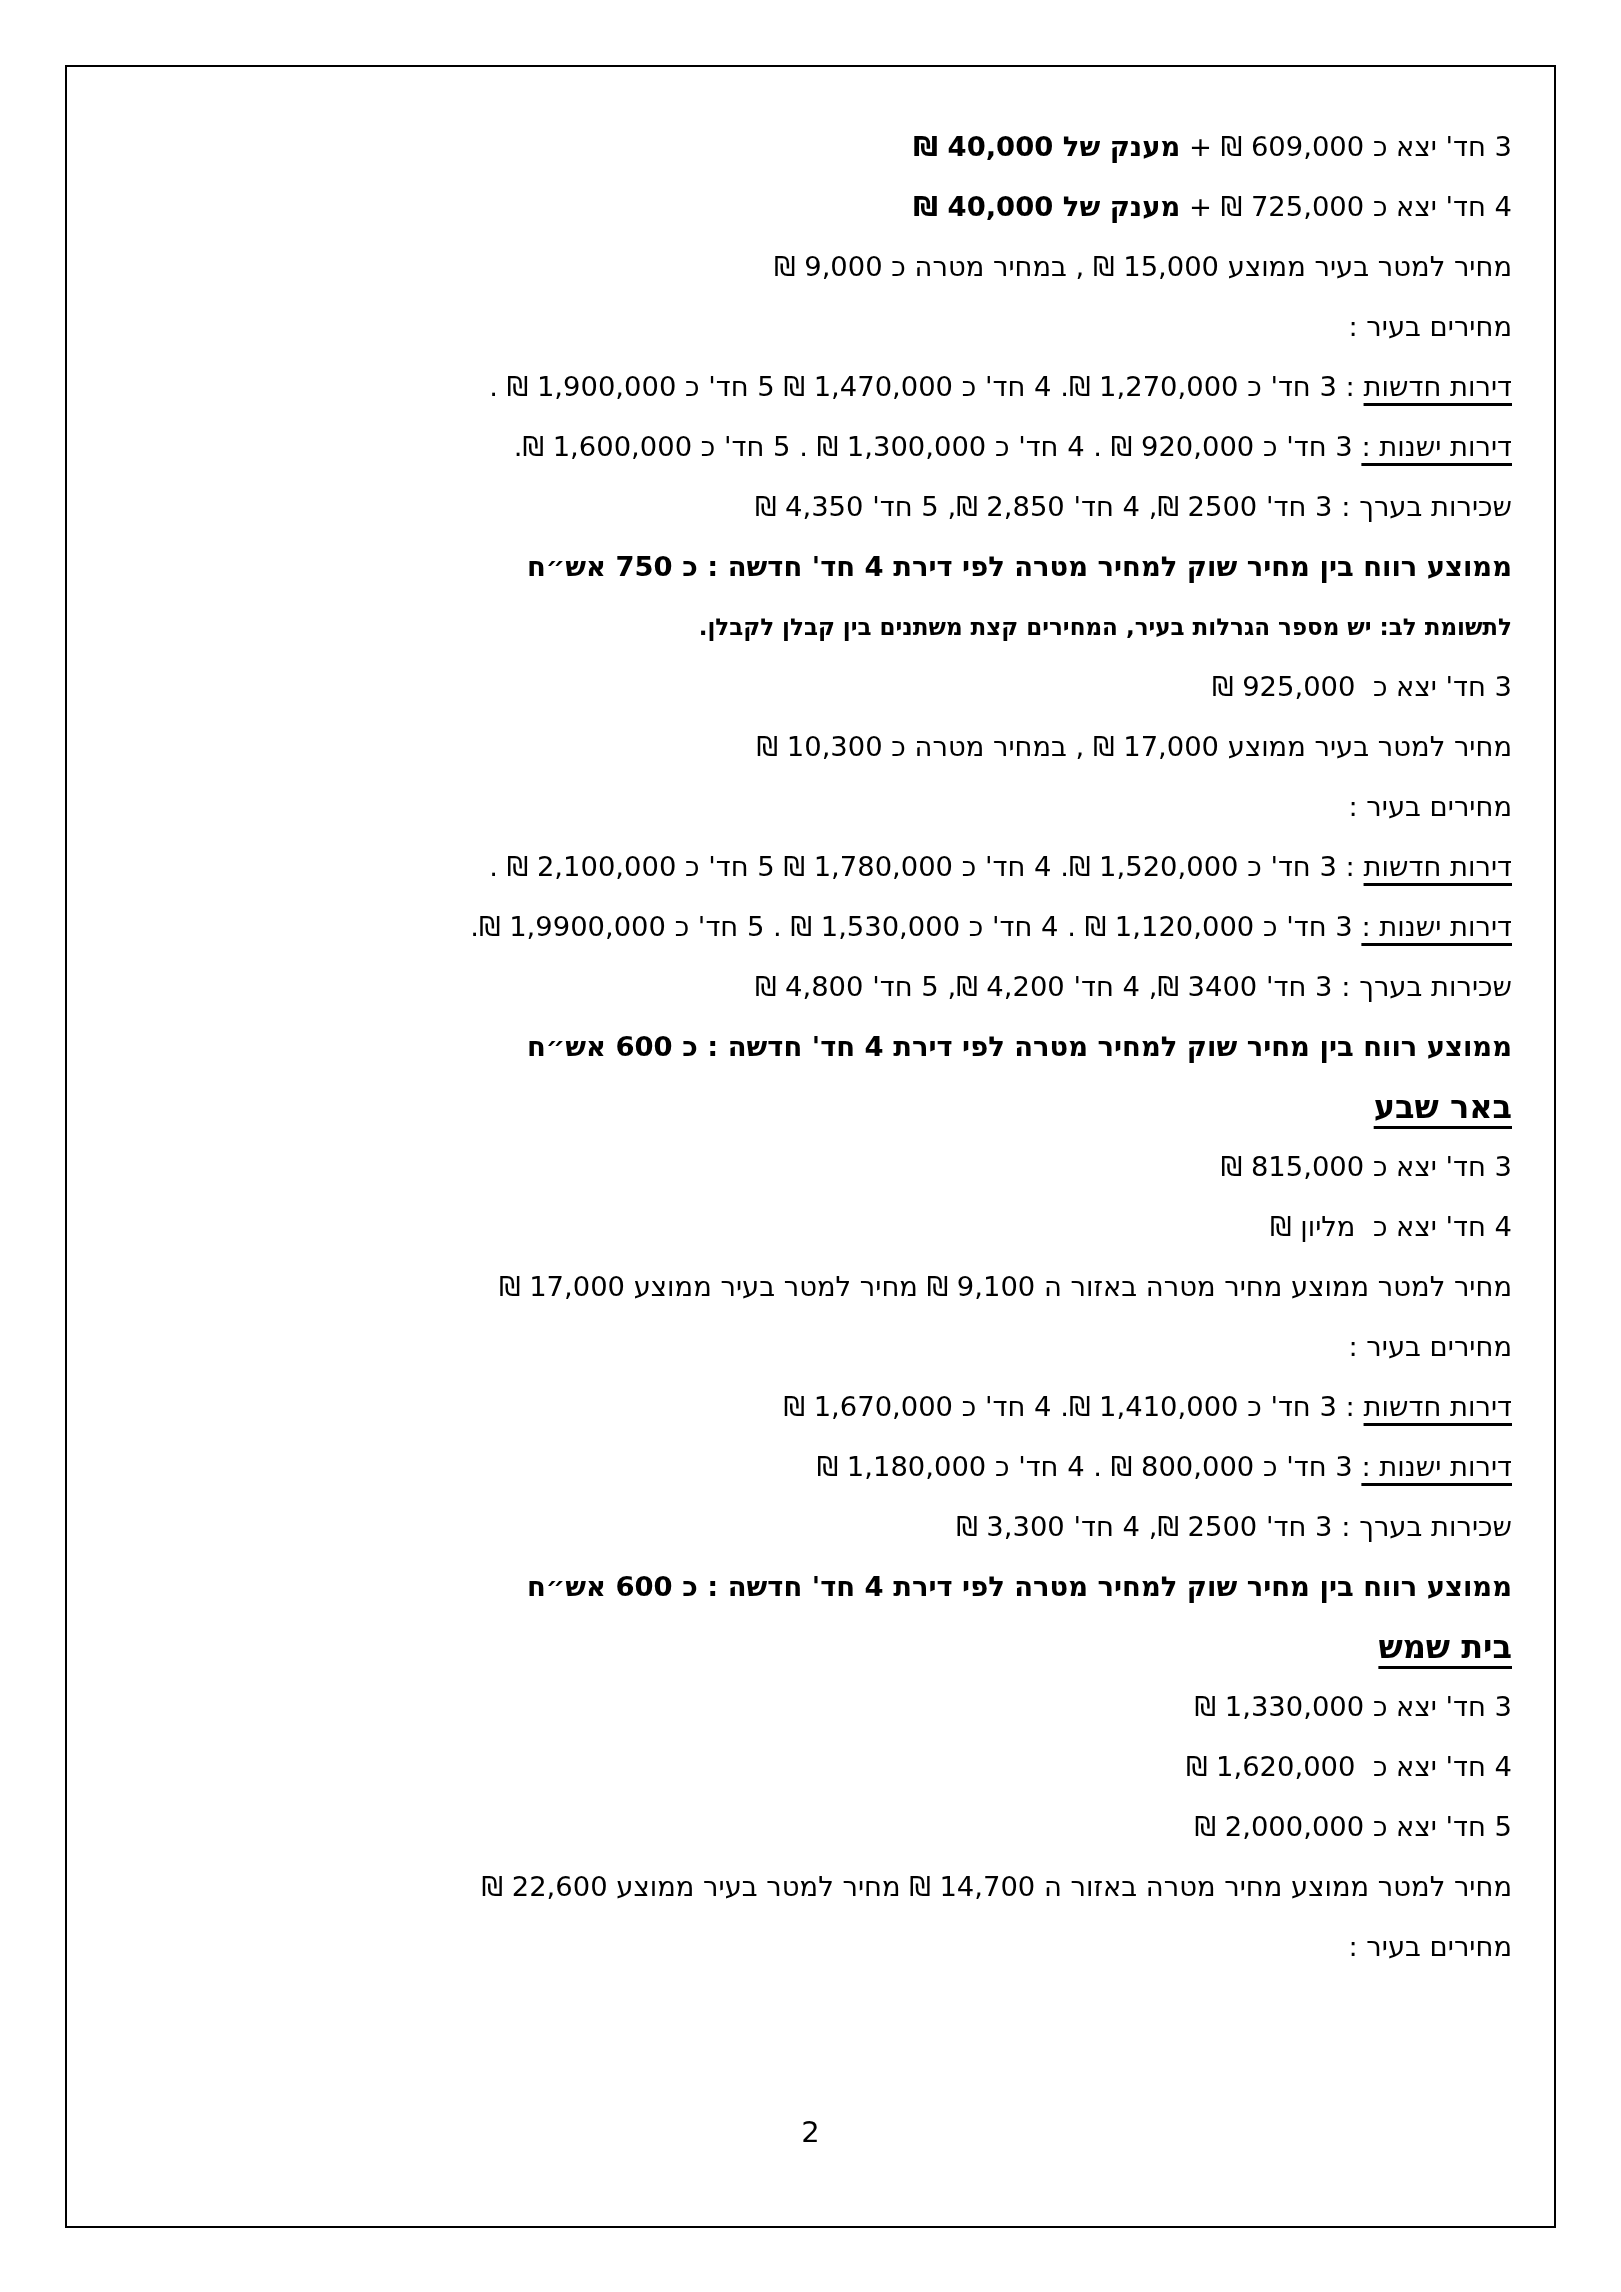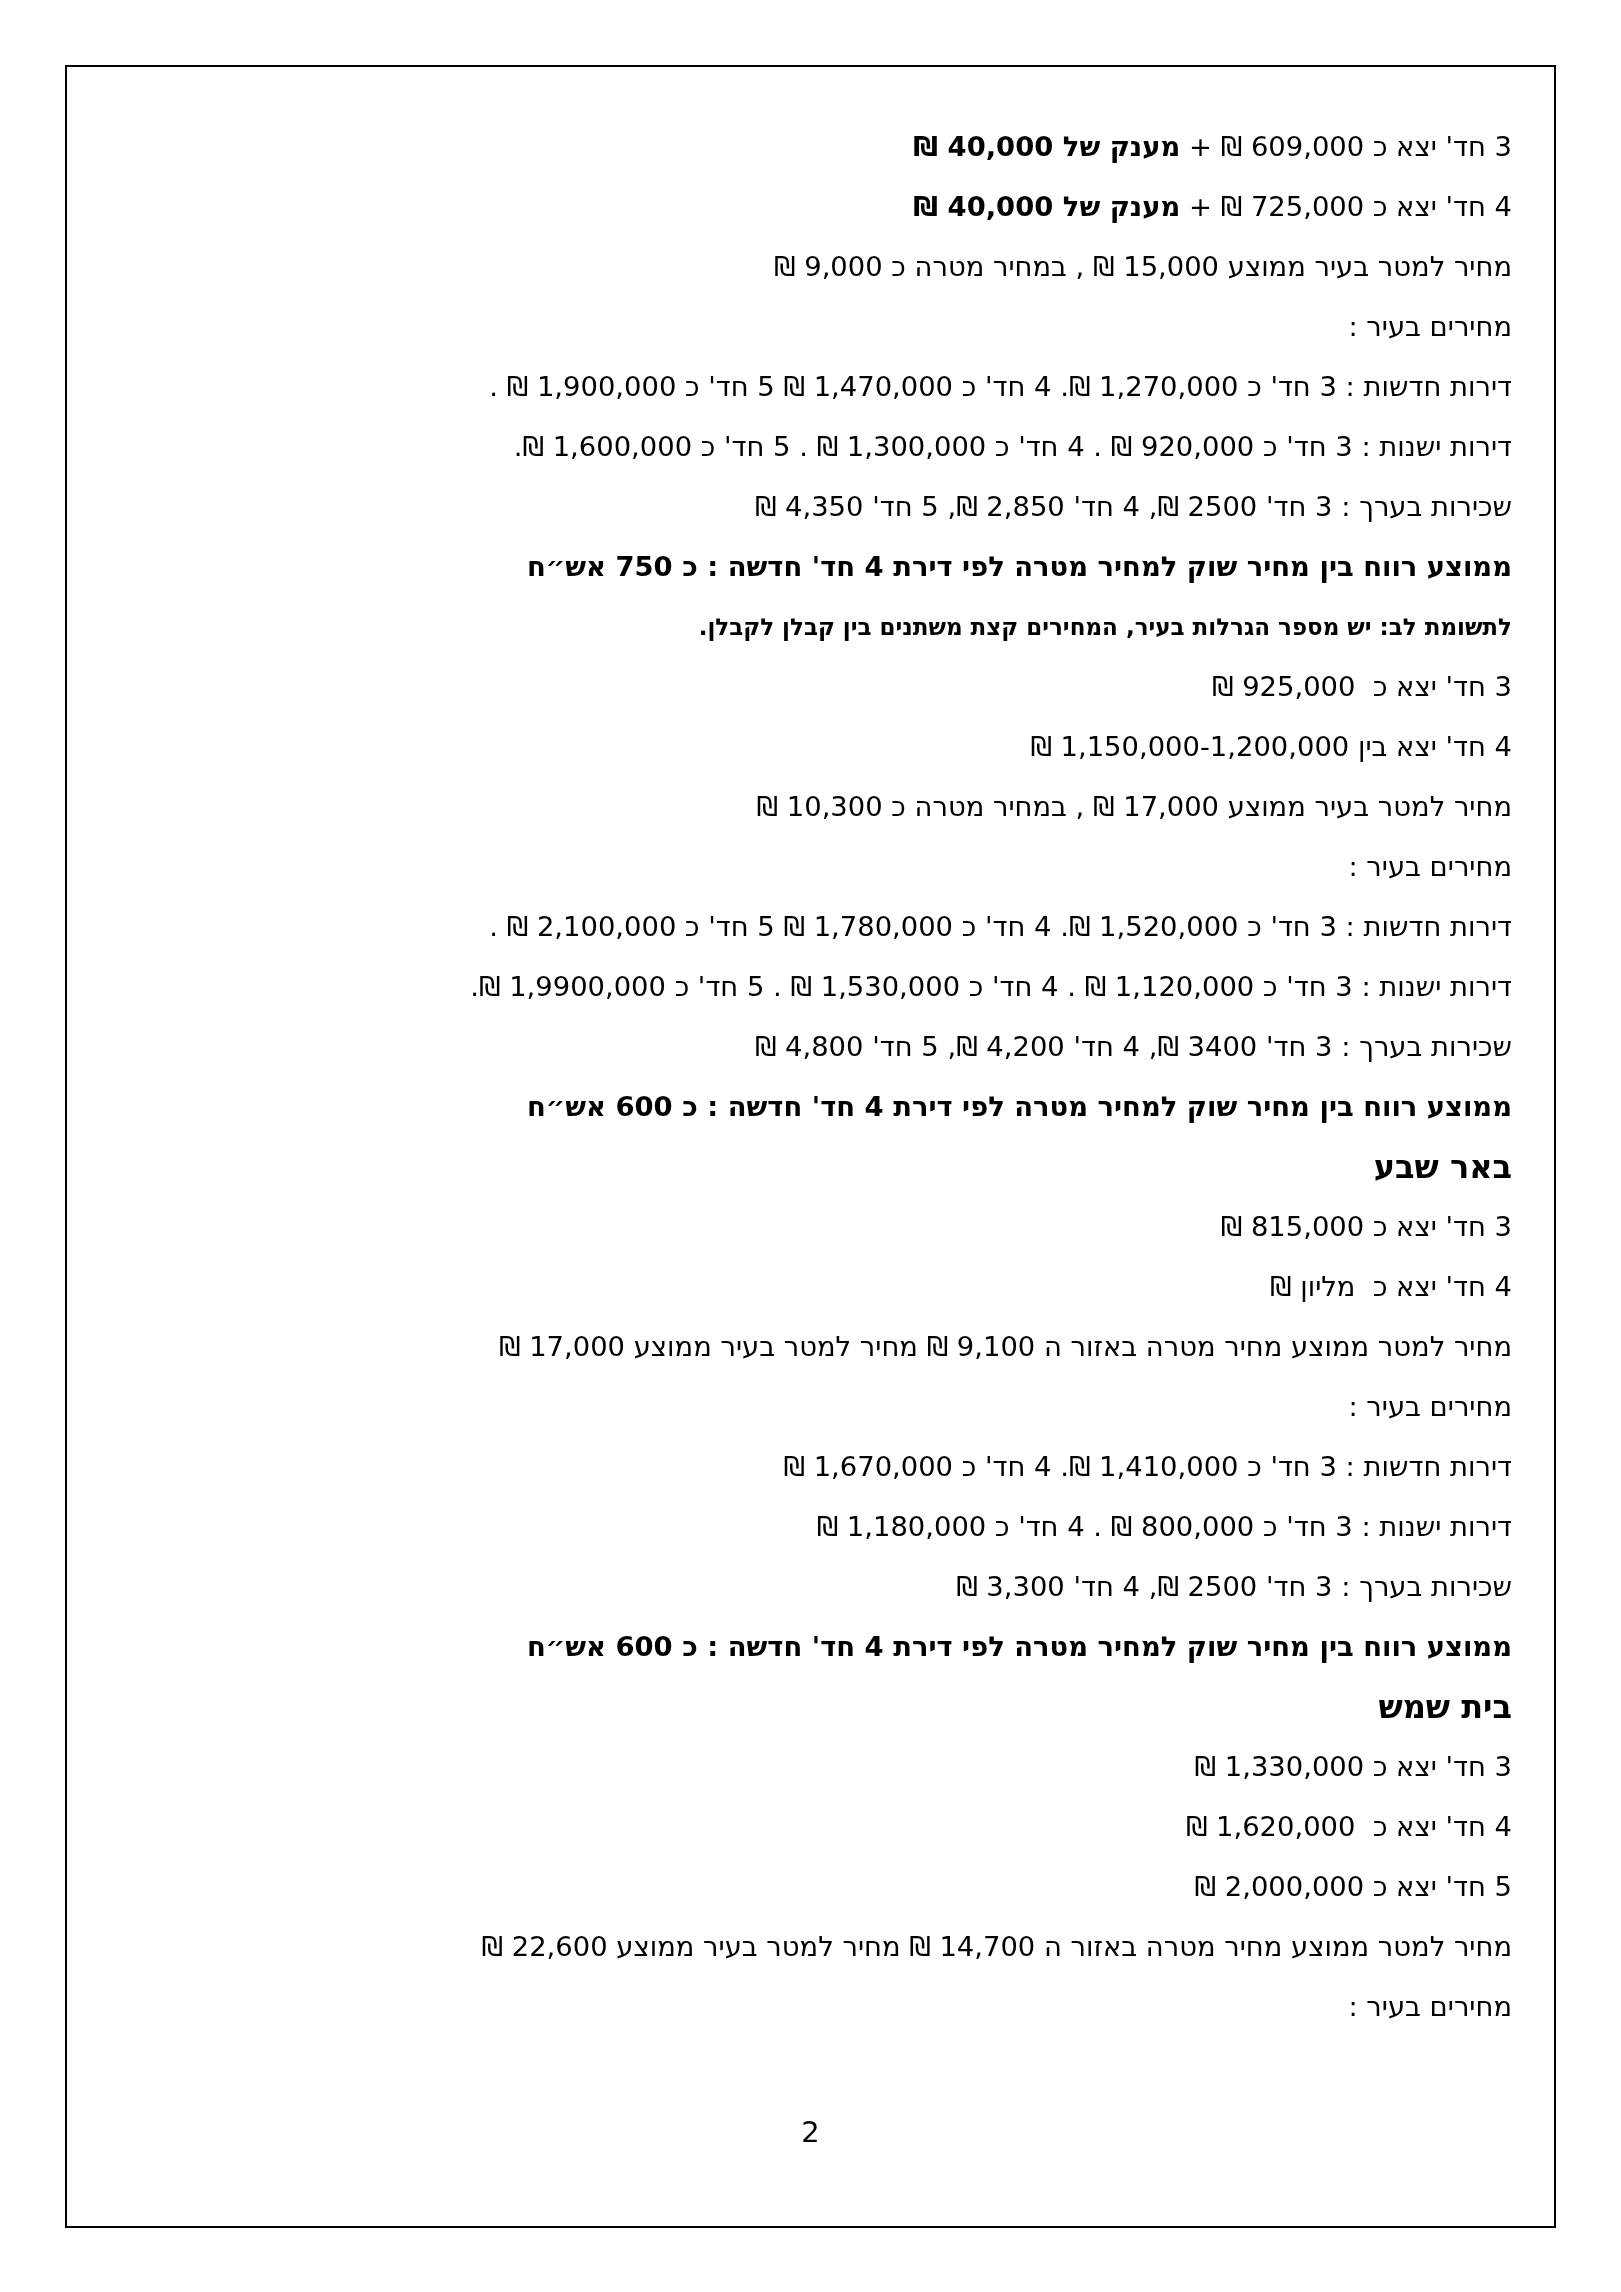--- a/index.html
+++ b/index.html
@@ -13,21 +13,21 @@
   }
   .content{
     position:absolute;top:117px;right:109px;left:59px;
     direction:rtl;text-align:right;
   }
   .line{height:60px;line-height:60px;font-size:27.4px;white-space:pre;}
   .line.bold{font-weight:bold;}
   .line.heading{font-size:32px;font-weight:bold;}
   .line.notice{font-size:23px;font-weight:bold;}
   .seg-b{font-weight:bold;}
-  .seg-u{text-decoration-thickness:2.5px;text-underline-offset:6.9px;}
+  .seg-u{text-decoration:underline;text-decoration-thickness:2.5px;text-underline-offset:6.9px;}
   .heading .seg-u{text-decoration-thickness:2.9px;text-underline-offset:7.8px;}
   .page-number{
     position:absolute;top:2115px;left:0;width:100%;text-align:center;
     font-size:29px;color:#000;
   }
 </style>
 </head>
 <body>
 
 <div class="page-border"></div>
@@ -36,21 +36,20 @@
     <div class="line body"><span class="seg">3 חד' יצא כ 609,000 ₪ + </span><span class="seg seg-b">מענק של 40,000 ₪</span></div>
     <div class="line body"><span class="seg">4 חד' יצא כ 725,000 ₪ + </span><span class="seg seg-b">מענק של 40,000 ₪</span></div>
     <div class="line body"><span class="seg">מחיר למטר בעיר ממוצע 15,000 ₪ , במחיר מטרה כ 9,000 ₪</span></div>
     <div class="line body"><span class="seg">מחירים בעיר :</span></div>
     <div class="line body"><span class="seg seg-u">דירות חדשות</span><span class="seg"> : 3 חד' כ 1,270,000 ₪. 4 חד' כ 1,470,000 ₪ 5 חד' כ 1,900,000 ₪ .</span></div>
     <div class="line body"><span class="seg seg-u">דירות ישנות :</span><span class="seg"> 3 חד' כ 920,000 ₪ . 4 חד' כ 1,300,000 ₪ . 5 חד' כ 1,600,000 ₪.</span></div>
     <div class="line body"><span class="seg">שכירות בערך : 3 חד' 2500 ₪, 4 חד' 2,850 ₪, 5 חד' 4,350 ₪</span></div>
     <div class="line bold"><span class="seg">ממוצע רווח בין מחיר שוק למחיר מטרה לפי דירת 4 חד' חדשה : כ 750 אש״ח</span></div>
     <div class="line notice"><span class="seg">לתשומת לב: יש מספר הגרלות בעיר, המחירים קצת משתנים בין קבלן לקבלן.</span></div>
     <div class="line body"><span class="seg">3 חד' יצא כ  925,000 ₪</span></div>
-    <div class="line body"><span class="seg">4 חד' יצא בין 1,150,000-1,200,000 ₪</span></div>
     <div class="line body"><span class="seg">מחיר למטר בעיר ממוצע 17,000 ₪ , במחיר מטרה כ 10,300 ₪</span></div>
     <div class="line body"><span class="seg">מחירים בעיר :</span></div>
     <div class="line body"><span class="seg seg-u">דירות חדשות</span><span class="seg"> : 3 חד' כ 1,520,000 ₪. 4 חד' כ 1,780,000 ₪ 5 חד' כ 2,100,000 ₪ .</span></div>
     <div class="line body"><span class="seg seg-u">דירות ישנות :</span><span class="seg"> 3 חד' כ 1,120,000 ₪ . 4 חד' כ 1,530,000 ₪ . 5 חד' כ 1,9900,000 ₪.</span></div>
     <div class="line body"><span class="seg">שכירות בערך : 3 חד' 3400 ₪, 4 חד' 4,200 ₪, 5 חד' 4,800 ₪</span></div>
     <div class="line bold"><span class="seg">ממוצע רווח בין מחיר שוק למחיר מטרה לפי דירת 4 חד' חדשה : כ 600 אש״ח</span></div>
     <div class="line heading"><span class="seg seg-u">באר שבע</span></div>
     <div class="line body"><span class="seg">3 חד' יצא כ 815,000 ₪</span></div>
     <div class="line body"><span class="seg">4 חד' יצא כ  מליון ₪</span></div>
     <div class="line body"><span class="seg">מחיר למטר ממוצע מחיר מטרה באזור ה 9,100 ₪ מחיר למטר בעיר ממוצע 17,000 ₪</span></div>

